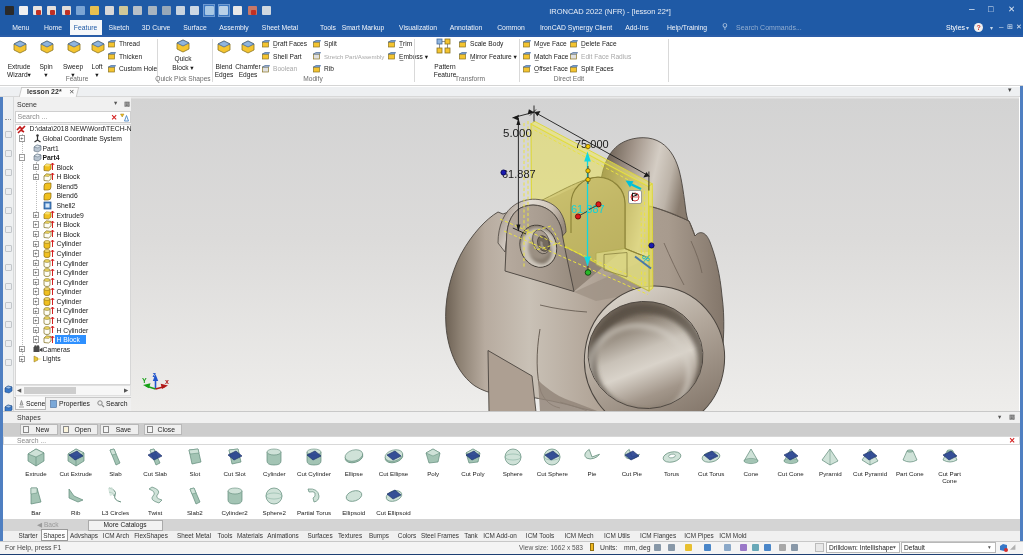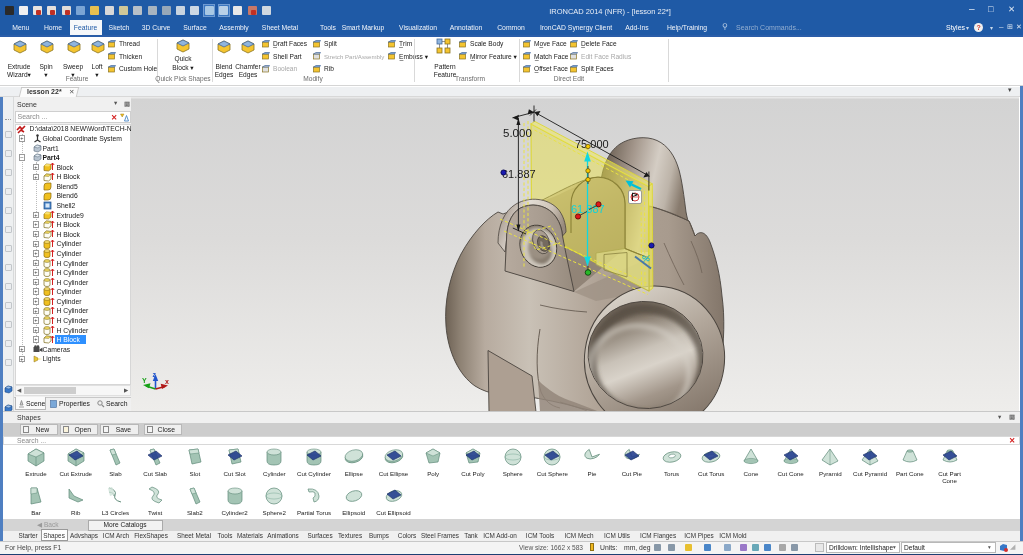--- a/index.html
+++ b/index.html
@@ -43,21 +43,21 @@
 <div class="abs" style="left:204.7px;top:6px;width:9px;height:9px;background:#a8c8e4;border-radius:1px;"></div>
 <div class="abs" style="left:217.5px;top:4px;width:12px;height:13px; border:1px solid #6f9bd2;background:#3a76c0;"></div>
 <div class="abs" style="left:219.0px;top:6px;width:9px;height:9px;background:#b8d0e8;border-radius:1px;"></div>
 <div class="abs" style="left:231.8px;top:4px;width:12px;height:13px;"></div>
 <div class="abs" style="left:233.3px;top:6px;width:9px;height:9px;background:#e8e8e8;border-radius:1px;"></div>
 <div class="abs" style="left:246.1px;top:4px;width:12px;height:13px;"></div>
 <div class="abs" style="left:247.6px;top:6px;width:9px;height:9px;background:#c87868;border-radius:1px;"></div>
 <div class="abs" style="left:250.6px;top:9.5px;width:5px;height:5px;background:#c03024;border-radius:1px;"></div>
 <div class="abs" style="left:260.4px;top:4px;width:12px;height:13px;"></div>
 <div class="abs" style="left:261.9px;top:6px;width:9px;height:9px;background:#d0d8e0;border-radius:1px;"></div>
-<div class="tx" style="left:610px;top:7px;font-size:7.5px;color:#e9eef6;font-weight:normal;transform:translateX(-50%);">IRONCAD 2014 (NFR) - [lesson 22*]</div>
+<div class="tx" style="left:610px;top:7px;font-size:7.5px;color:#e9eef6;font-weight:normal;transform:translateX(-50%);">IRONCAD 2022 (NFR) - [lesson 22*]</div>
 <div class="tx" style="left:969px;top:3px;font-size:10px;color:#dce6f2;font-weight:normal;">–</div>
 <div class="tx" style="left:988px;top:4px;font-size:9px;color:#dce6f2;font-weight:normal;">□</div>
 <div class="tx" style="left:1008px;top:4px;font-size:8.5px;color:#dce6f2;font-weight:normal;">✕</div>
 <div class="abs" style="left:69.5px;top:20px;width:32px;height:15px;background:#f6f8fa;"></div>
 <div class="tx" style="left:20.8px;top:24px;font-size:6.8px;color:#f2f5fa;font-weight:normal;transform:translateX(-50%);">Menu</div>
 <div class="tx" style="left:53px;top:24px;font-size:6.8px;color:#f2f5fa;font-weight:normal;transform:translateX(-50%);">Home</div>
 <div class="tx" style="left:85.5px;top:24px;font-size:6.8px;color:#1f5aa6;font-weight:normal;transform:translateX(-50%);">Feature</div>
 <div class="tx" style="left:119px;top:24px;font-size:6.8px;color:#f2f5fa;font-weight:normal;transform:translateX(-50%);">Sketch</div>
 <div class="tx" style="left:156px;top:24px;font-size:6.8px;color:#f2f5fa;font-weight:normal;transform:translateX(-50%);">3D Curve</div>
 <div class="tx" style="left:195px;top:24px;font-size:6.8px;color:#f2f5fa;font-weight:normal;transform:translateX(-50%);">Surface</div>

